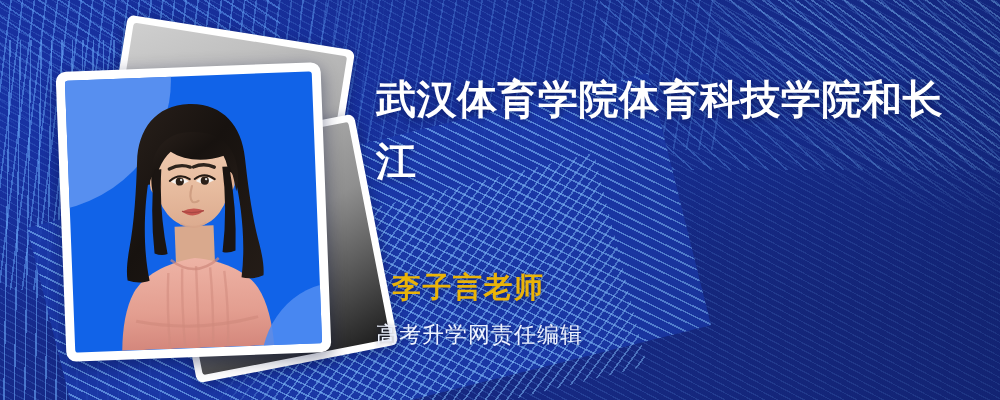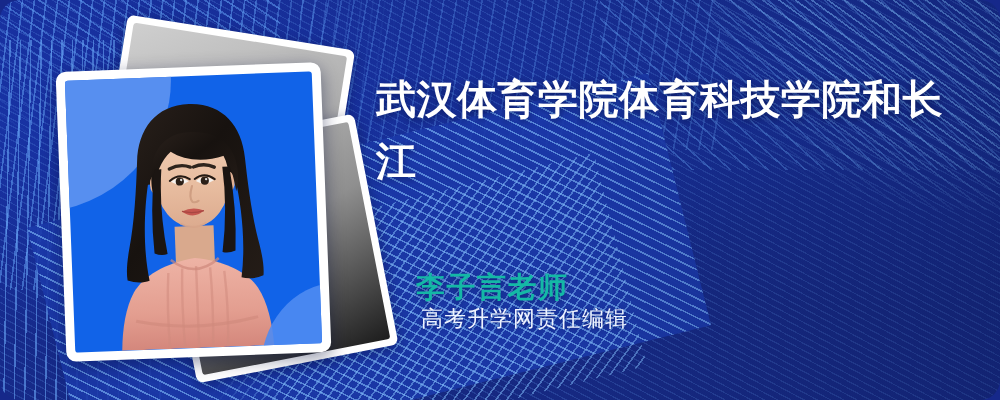--- a/index.html
+++ b/index.html
@@ -8,21 +8,20 @@
     font-family: "Liberation Sans", "DejaVu Sans", sans-serif;
     background:#16288a;
   }
 
   
   #banner {
     position:relative;
     width:1000px; height:400px;
     overflow:hidden;
     background:#16288a;
-    border-radius:20px;
   }
 
   
   .bg-layer { position:absolute; inset:0; pointer-events:none; }
 
   
   .bg-wash {
     background:
       radial-gradient(120% 90% at 12% 30%, rgba(24,52,168,.85) 0%, rgba(20,40,138,0) 60%),
       radial-gradient(110% 100% at 88% 15%, rgba(26,56,176,.55) 0%, rgba(20,40,138,0) 62%),
@@ -232,36 +231,34 @@
     color:#ffffff;
     font-size:40px;
     font-weight:bold;
     line-height:62px;
     letter-spacing:.5px;
     text-shadow:0 2px 7px rgba(4,14,62,.55);
   }
   .byline {
     position:absolute;
     left:392px; top:268px;
-    color:#14b8a6;
+    color:#eab308;
     font-size:29px;
     font-weight:bold;
     letter-spacing:1.5px;
     text-shadow:0 2px 7px rgba(4,14,62,.5);
-    margin-left:24px;
   }
   .byline-sub {
     position:absolute;
-    left:376px; top:304px;
+    left:376px; top:320px;
     color:#eef3ff;
     font-size:22px;
     font-weight:normal;
     letter-spacing:1px;
     text-shadow:0 1px 5px rgba(4,14,62,.45);
-    margin-left:45px;
   }
 </style>
 </head>
 <body>
 
 <div id="banner">
 
   <div class="bg-layer bg-wash"></div>
   <div class="bg-layer bg-diag-fine"></div>
   <div class="bg-chev-top"></div>

